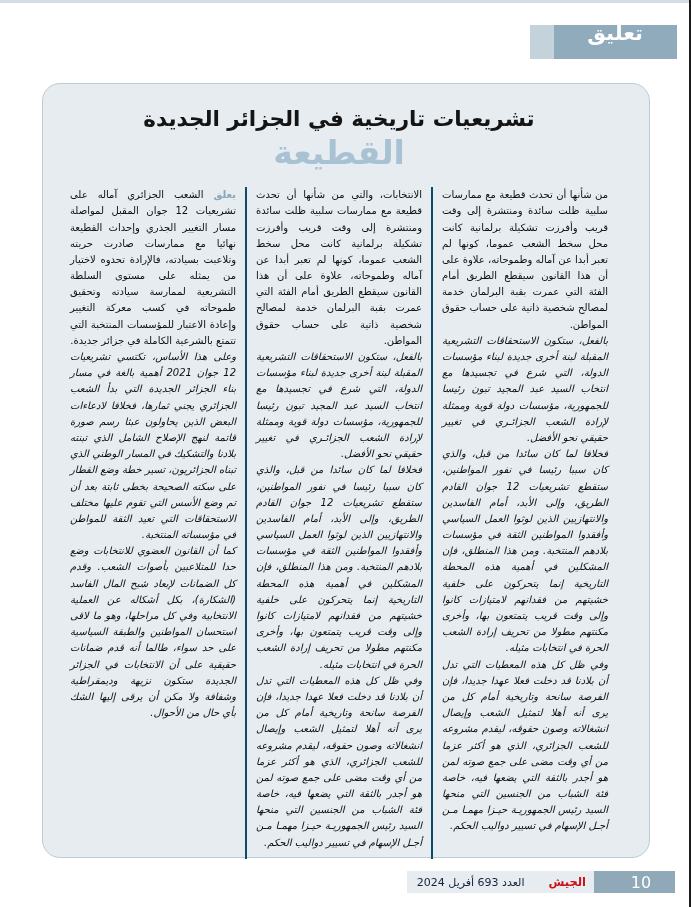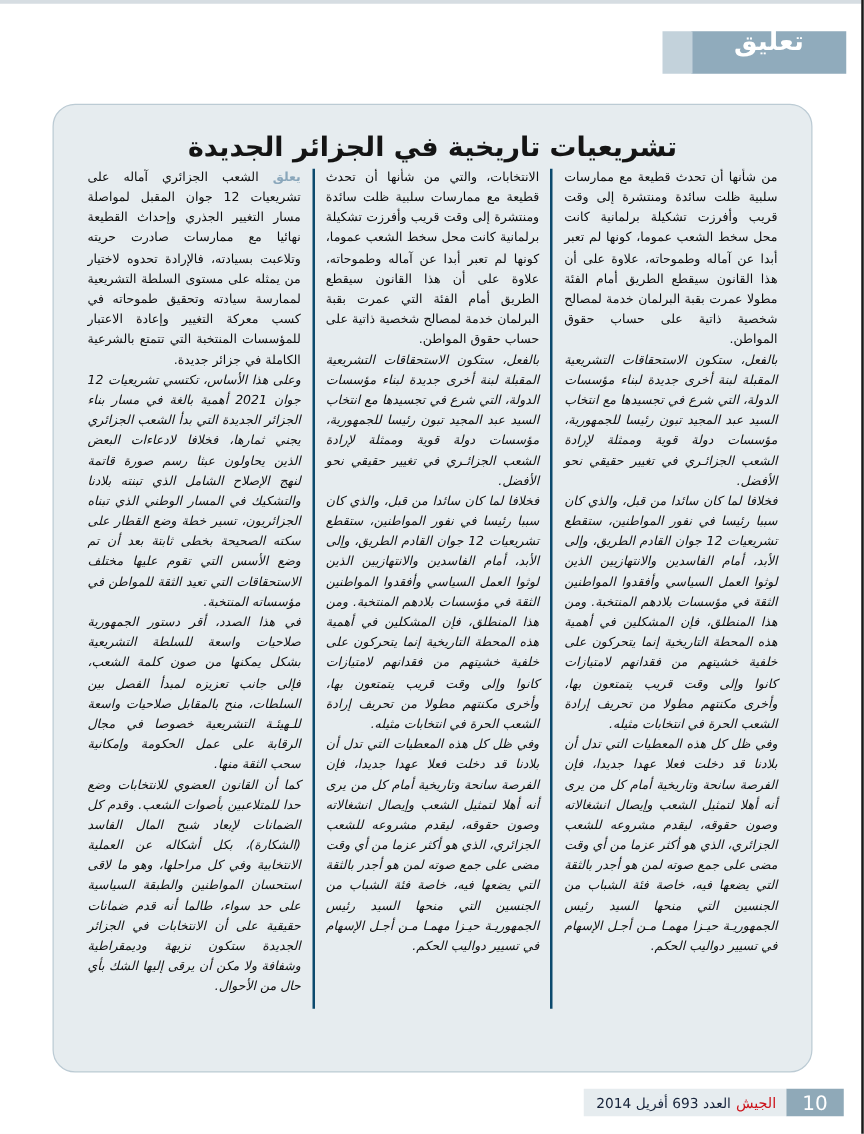--- a/index.html
+++ b/index.html
@@ -66,21 +66,21 @@
   .article-card {
     position: absolute;
     left: 42px;
     top: 83px;
     width: 608px;
     height: 775px;
     background: #e6ecef;
     border: 1px solid #bccbd4;
     border-radius: 18px;
     box-sizing: border-box;
-    padding: 16px 18px 12px 18px;
+    padding: 16px 32px 12px 18px;
   }
 
   .headline {
     text-align: center;
     color: #141414;
     font-size: 21.5px;
     font-weight: bold;
     line-height: 1.25;
     margin: 6px 0 2px 0;
     letter-spacing: -0.2px;
@@ -138,86 +138,88 @@
     display: flex;
     flex-direction: row;
     align-items: stretch;
     height: 22px;
     direction: rtl;
   }
   .folio {
     background: #8fa9b8;
     color: #ffffff;
     font-size: 16px;
-    width: 46px;
+    width: 68px;
     display: flex;
     align-items: center;
     justify-content: center;
     order: 1;
+    padding-left: 13px;
   }
   .imprint {
     background: #e6ecef;
     display: flex;
     align-items: center;
     gap: 4px;
     padding: 0 8px 0 10px;
     font-size: 11px;
     color: #17233a;
     order: 2;
     white-space: nowrap;
   }
   .imprint .brand {
     color: #cc1118;
-    font-weight: normal;
+    font-weight: bold;
     font-size: 11.5px;
+    margin-left: 20px;
   }
 </style>
 </head>
 <body>
 
 <div class="page-top-rule"></div>
 <div class="page-edge-rule"></div>
 
 <div class="section-badge-wrap">
   <div class="section-badge">تعليق</div>
   <div class="section-badge-tail"></div>
 </div>
 
 <div class="article-card">
 
   <h1 class="headline">تشريعيات تاريخية في الجزائر الجديدة</h1>
+  <div class="kicker">القطيعة</div>
 
   <div class="columns">
 
     <div class="col with-rule">
-      <p>من شأنها أن تحدث قطيعة مع ممارسات سلبية ظلت سائدة ومنتشرة إلى وقت قريب وأفرزت تشكيلة برلمانية كانت محل سخط الشعب عموما، كونها لم تعبر أبدا عن آماله وطموحاته، علاوة على أن هذا القانون سيقطع الطريق أمام الفئة مطولا عمرت بقبة البرلمان خدمة لمصالح شخصية ذاتية على حساب حقوق المواطن.</p>
+      <p>من شأنها أن تحدث قطيعة مع ممارسات سلبية ظلت سائدة ومنتشرة إلى وقت قريب وأفرزت تشكيلة برلمانية كانت محل سخط الشعب عموما، كونها لم تعبر أبدا عن آماله وطموحاته، علاوة على أن هذا القانون سيقطع الطريق أمام الفئة التي عمرت بقبة البرلمان خدمة لمصالح شخصية ذاتية على حساب حقوق المواطن.</p>
       <p>بالفعل، ستكون الاستحقاقات التشريعية المقبلة لبنة أخرى جديدة لبناء مؤسسات الدولة، التي شرع في تجسيدها مع انتخاب السيد عبد المجيد تبون رئيسا للجمهورية، مؤسسات دولة قوية وممثلة لإرادة الشعب الجزائـري في تغيير حقيقي نحو الأفضل.</p>
       <p>فخلافا لما كان سائدا من قبل، والذي كان سببا رئيسا في نفور المواطنين، ستقطع تشريعيات 12 جوان القادم الطريق، وإلى الأبد، أمام الفاسدين والانتهازيين الذين لوثوا العمل السياسي وأفقدوا المواطنين الثقة في مؤسسات بلادهم المنتخبة. ومن هذا المنطلق، فإن المشكلين في أهمية هذه المحطة التاريخية إنما يتحركون على خلفية خشيتهم من فقدانهم لامتيازات كانوا وإلى وقت قريب يتمتعون بها، وأخرى مكنتهم مطولا من تحريف إرادة الشعب الحرة في انتخابات مثيله.</p>
       <p>وفي ظل كل هذه المعطيات التي تدل أن بلادنا قد دخلت فعلا عهدا جديدا، فإن الفرصة سانحة وتاريخية أمام كل من يرى أنه أهلا لتمثيل الشعب وإيصال انشغالاته وصون حقوقه، ليقدم مشروعه للشعب الجزائري، الذي هو أكثر عزما من أي وقت مضى على جمع صوته لمن هو أجدر بالثقة التي يضعها فيه، خاصة فئة الشباب من الجنسين التي منحها السيد رئيس الجمهوريـة حيـزا مهمـا مـن أجـل الإسهام في تسيير دواليب الحكم.</p>
 
     </div>
 
     <div class="col with-rule">
       <p>الانتخابات، والتي من شأنها أن تحدث قطيعة مع ممارسات سلبية ظلت سائدة ومنتشرة إلى وقت قريب وأفرزت تشكيلة برلمانية كانت محل سخط الشعب عموما، كونها لم تعبر أبدا عن آماله وطموحاته، علاوة على أن هذا القانون سيقطع الطريق أمام الفئة التي عمرت بقبة البرلمان خدمة لمصالح شخصية ذاتية على حساب حقوق المواطن.</p>
       <p>بالفعل، ستكون الاستحقاقات التشريعية المقبلة لبنة أخرى جديدة لبناء مؤسسات الدولة، التي شرع في تجسيدها مع انتخاب السيد عبد المجيد تبون رئيسا للجمهورية، مؤسسات دولة قوية وممثلة لإرادة الشعب الجزائـري في تغيير حقيقي نحو الأفضل.</p>
       <p>فخلافا لما كان سائدا من قبل، والذي كان سببا رئيسا في نفور المواطنين، ستقطع تشريعيات 12 جوان القادم الطريق، وإلى الأبد، أمام الفاسدين والانتهازيين الذين لوثوا العمل السياسي وأفقدوا المواطنين الثقة في مؤسسات بلادهم المنتخبة. ومن هذا المنطلق، فإن المشكلين في أهمية هذه المحطة التاريخية إنما يتحركون على خلفية خشيتهم من فقدانهم لامتيازات كانوا وإلى وقت قريب يتمتعون بها، وأخرى مكنتهم مطولا من تحريف إرادة الشعب الحرة في انتخابات مثيله.</p>
       <p>وفي ظل كل هذه المعطيات التي تدل أن بلادنا قد دخلت فعلا عهدا جديدا، فإن الفرصة سانحة وتاريخية أمام كل من يرى أنه أهلا لتمثيل الشعب وإيصال انشغالاته وصون حقوقه، ليقدم مشروعه للشعب الجزائري، الذي هو أكثر عزما من أي وقت مضى على جمع صوته لمن هو أجدر بالثقة التي يضعها فيه، خاصة فئة الشباب من الجنسين التي منحها السيد رئيس الجمهوريـة حيـزا مهمـا مـن أجـل الإسهام في تسيير دواليب الحكم.</p>
 
     </div>
 
     <div class="col">
       <p><span class="dropcap-word">يعلق</span> <span>الشعب الجزائري آماله على تشريعيات 12 جوان المقبل لمواصلة مسار التغيير الجذري وإحداث القطيعة نهائيا مع ممارسات صادرت حريته وتلاعبت بسيادته، فالإرادة تحدوه لاختيار من يمثله على مستوى السلطة التشريعية لممارسة سيادته وتحقيق طموحاته في كسب معركة التغيير وإعادة الاعتبار للمؤسسات المنتخبة التي تتمتع بالشرعية الكاملة في جزائر جديدة.</span></p>
       <p>وعلى هذا الأساس، تكتسي تشريعيات 12 جوان 2021 أهمية بالغة في مسار بناء الجزائر الجديدة التي بدأ الشعب الجزائري يجني ثمارها، فخلافا لادعاءات البعض الذين يحاولون عبثا رسم صورة قاتمة لنهج الإصلاح الشامل الذي تبنته بلادنا والتشكيك في المسار الوطني الذي تبناه الجزائريون، تسير خطة وضع القطار على سكته الصحيحة بخطى ثابتة بعد أن تم وضع الأسس التي تقوم عليها مختلف الاستحقاقات التي تعيد الثقة للمواطن في مؤسساته المنتخبة.</p>
-      <p>في هذا الصدد، أقر دستور الجمهورية صلاحيات واسعة للسلطة التشريعية بشكل يمكنها من صون كلمة الشعب، فإلى جانب تعزيزه لمبدأ الفصل بين السلطات، منح بالمقابل صلاحيات واسعة للـهيئـة التشريعية خصوصا في مجال الرقابة على عمل الحكومة وإمكانية سحب الثقة منها.</p>
       <p>كما أن القانون العضوي للانتخابات وضع حدا للمتلاعبين بأصوات الشعب. وقدم كل الضمانات لإبعاد شبح المال الفاسد (الشكارة)، بكل أشكاله عن العملية الانتخابية وفي كل مراحلها، وهو ما لاقى استحسان المواطنين والطبقة السياسية على حد سواء، طالما أنه قدم ضمانات حقيقية على أن الانتخابات في الجزائر الجديدة ستكون نزيهة وديمقراطية وشفافة ولا مكن أن يرقى إليها الشك بأي حال من الأحوال.</p>
 
     </div>
 
   </div>
 </div>
 
 <div class="footer">
   <div class="folio">10</div>
   <div class="imprint">
     <span class="brand">الجيش</span>
-    <span>العدد 693 أفريل 2014</span>
+    <span>العدد 693 أفريل 2024</span>
   </div>
 </div>
 
 </body></html>

